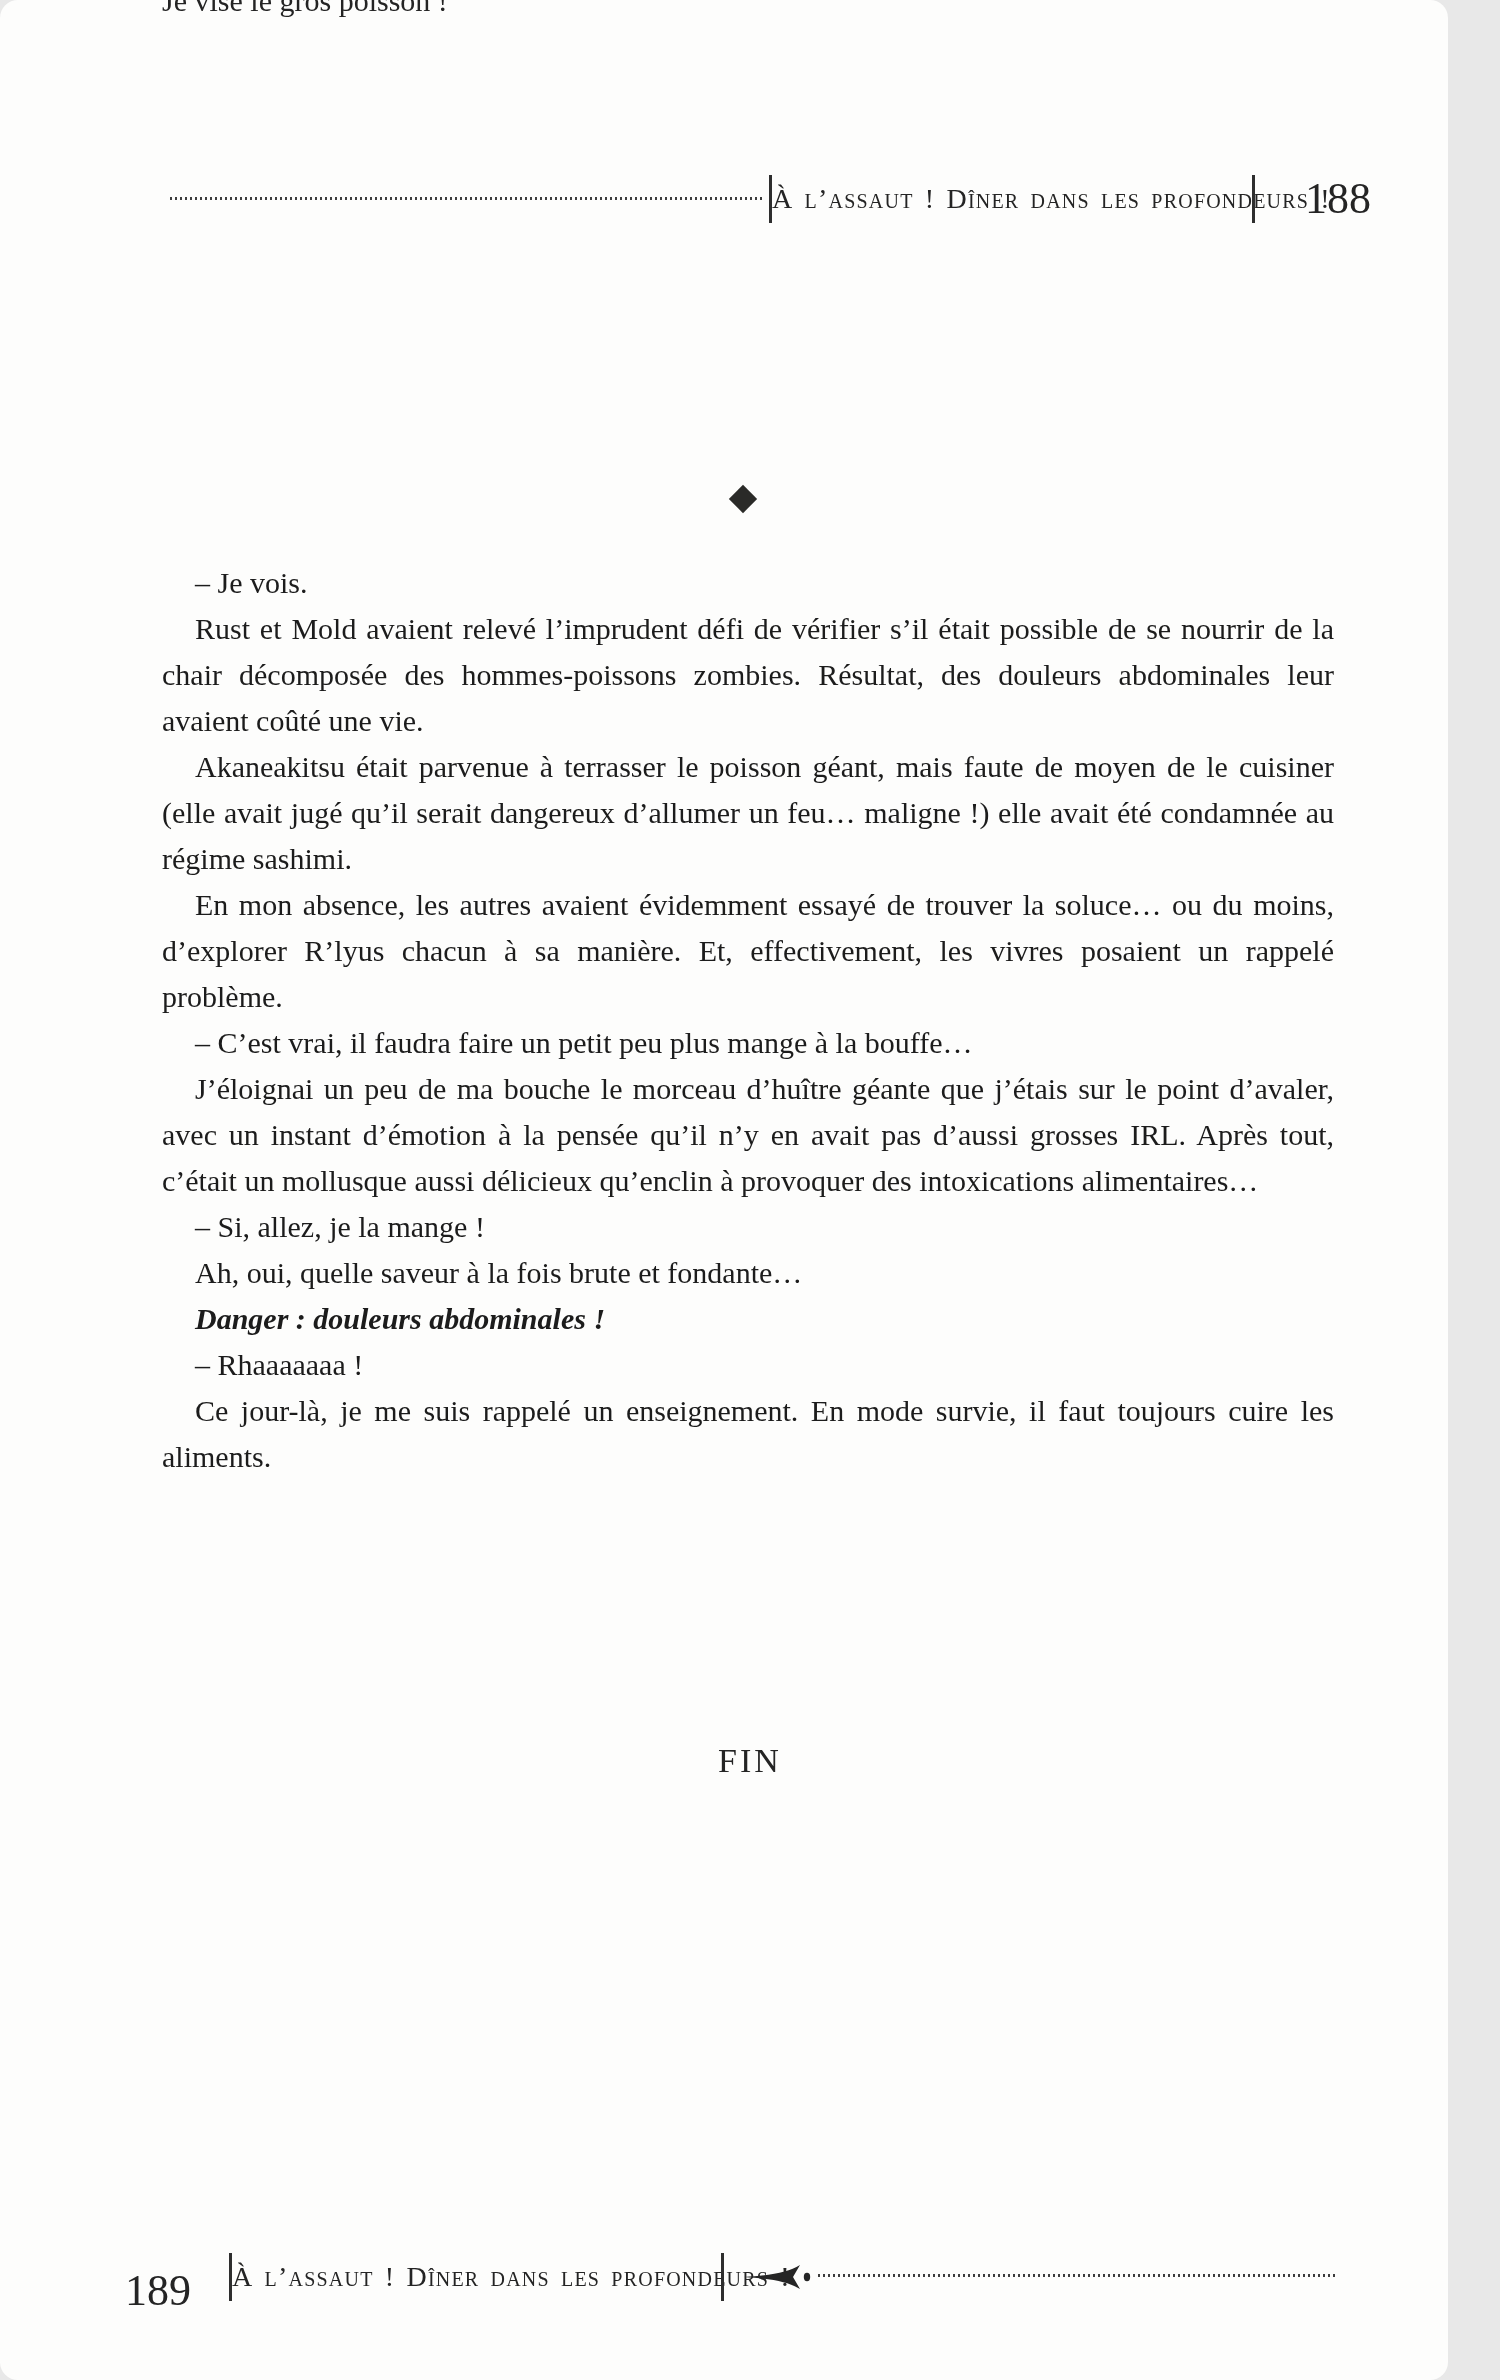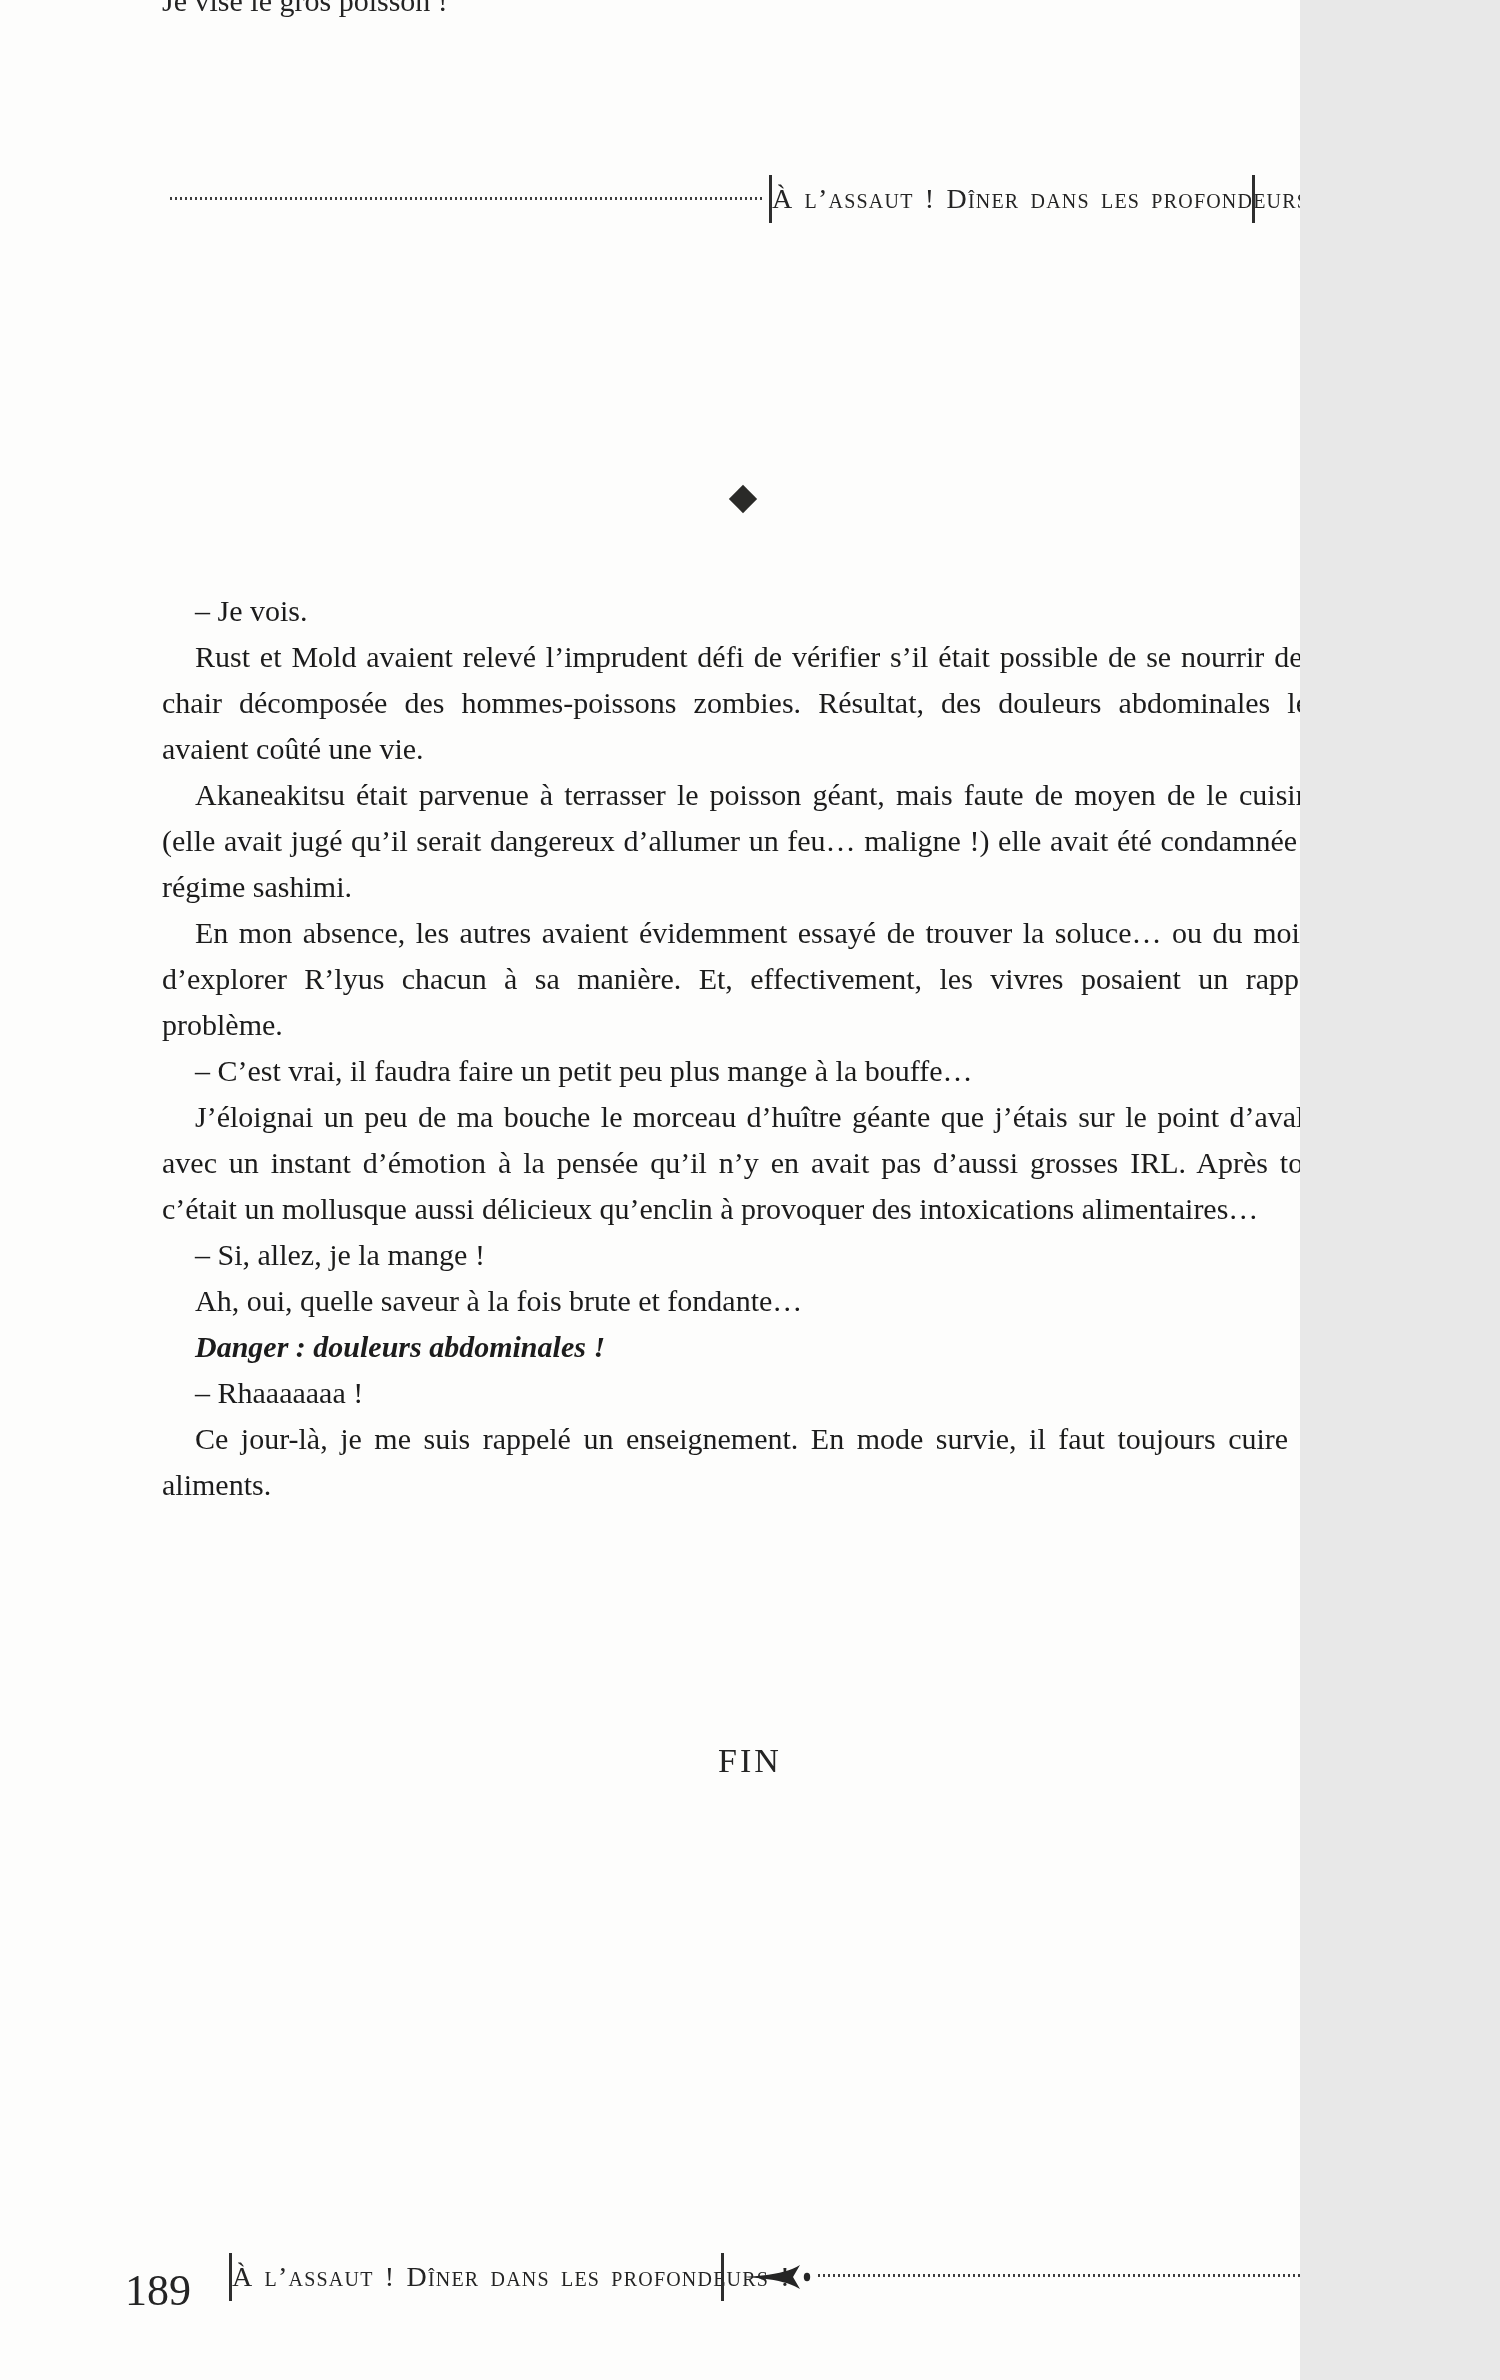--- a/index.html
+++ b/index.html
@@ -1,22 +1,23 @@
 <!DOCTYPE html>
 <html lang="fr"><head>
 <meta charset="utf-8">
 <style>
   html,body{margin:0;padding:0;background:#e8e8e8;}
   .page{
     position:relative;
-    width:1300px;height:2380px;
+    width:1448px;height:2380px;
     background:#fdfdfc;
     overflow:hidden;
     font-family:"Liberation Serif","DejaVu Serif",serif;
     color:#1e1e1e;
+    border-radius:18px;
   }
   
   .top-partial{
     position:absolute;left:162px;top:-16px;
     font-size:30px;line-height:34px;white-space:nowrap;
     color:#242424;
   }
   
   .rule-dotted{
     position:absolute;height:3px;
@@ -43,21 +44,21 @@
   }
   .header-folio{left:1253px;top:175px;width:122px;text-align:center;margin-left:24px;}
   
   .ornament{
     position:absolute;left:733px;top:489px;
     width:20px;height:20px;background:#2a2a28;
     transform:rotate(45deg);
   }
   
   .body-text{
-    position:absolute;left:162px;top:588px;width:1172px;
+    position:absolute;left:162px;top:560px;width:1172px;
     font-size:30px;line-height:46px;
     text-align:justify;color:#1c1c1c;
   }
   .body-text p{margin:0;text-indent:33px;}
   .body-text p.italic{font-style:italic;font-weight:bold;}
   .fin{
     position:absolute;left:0;top:1742px;width:1500px;
     text-align:center;font-size:34px;letter-spacing:3px;
     color:#242424;
   }

